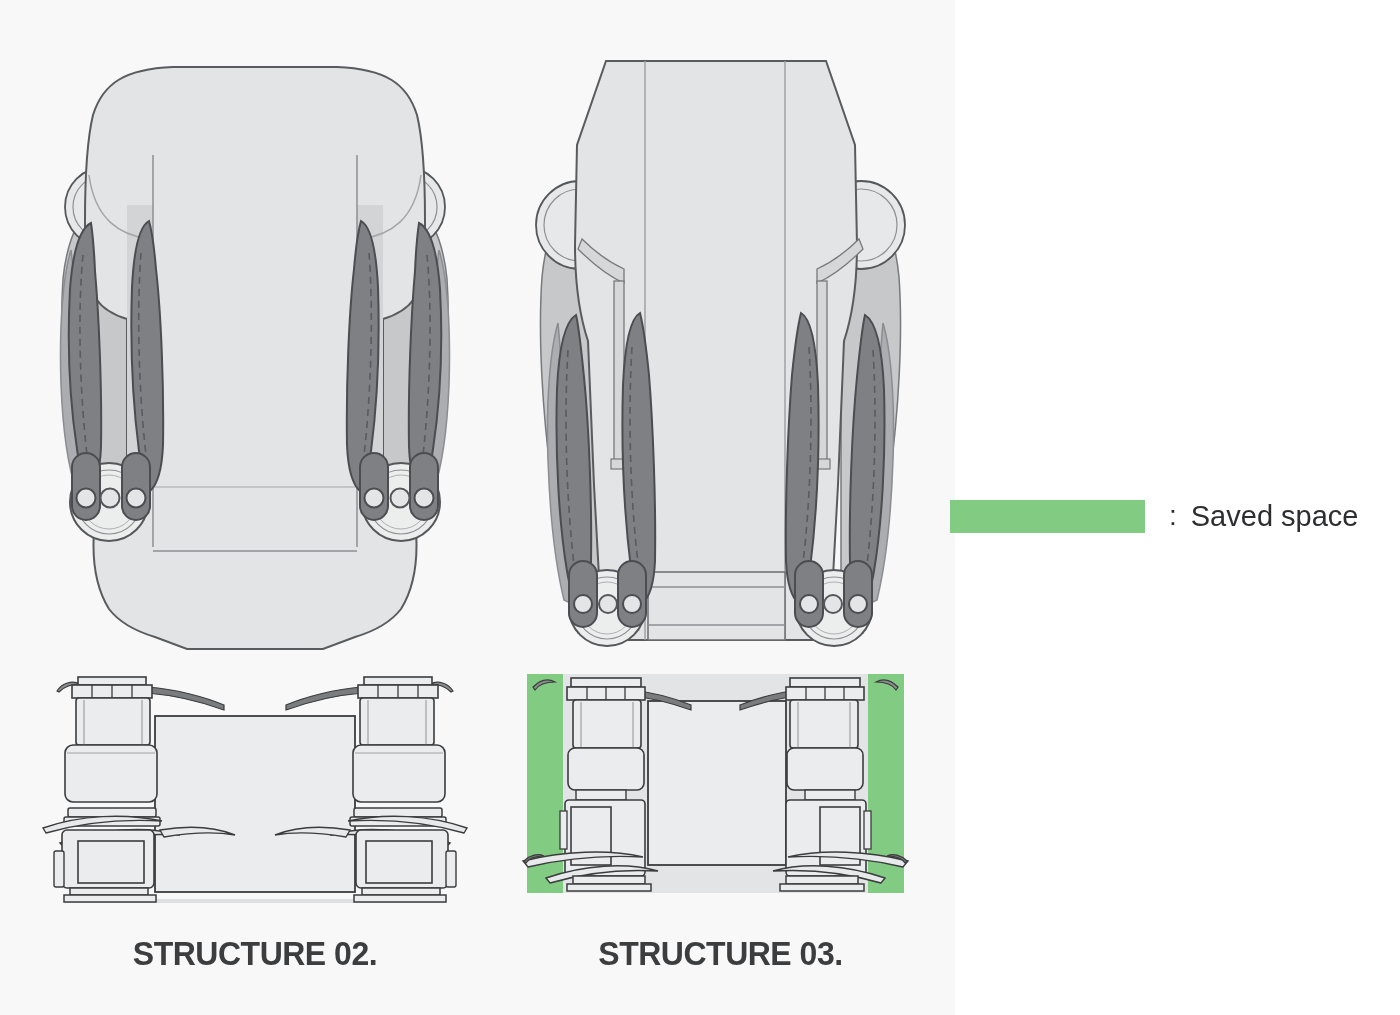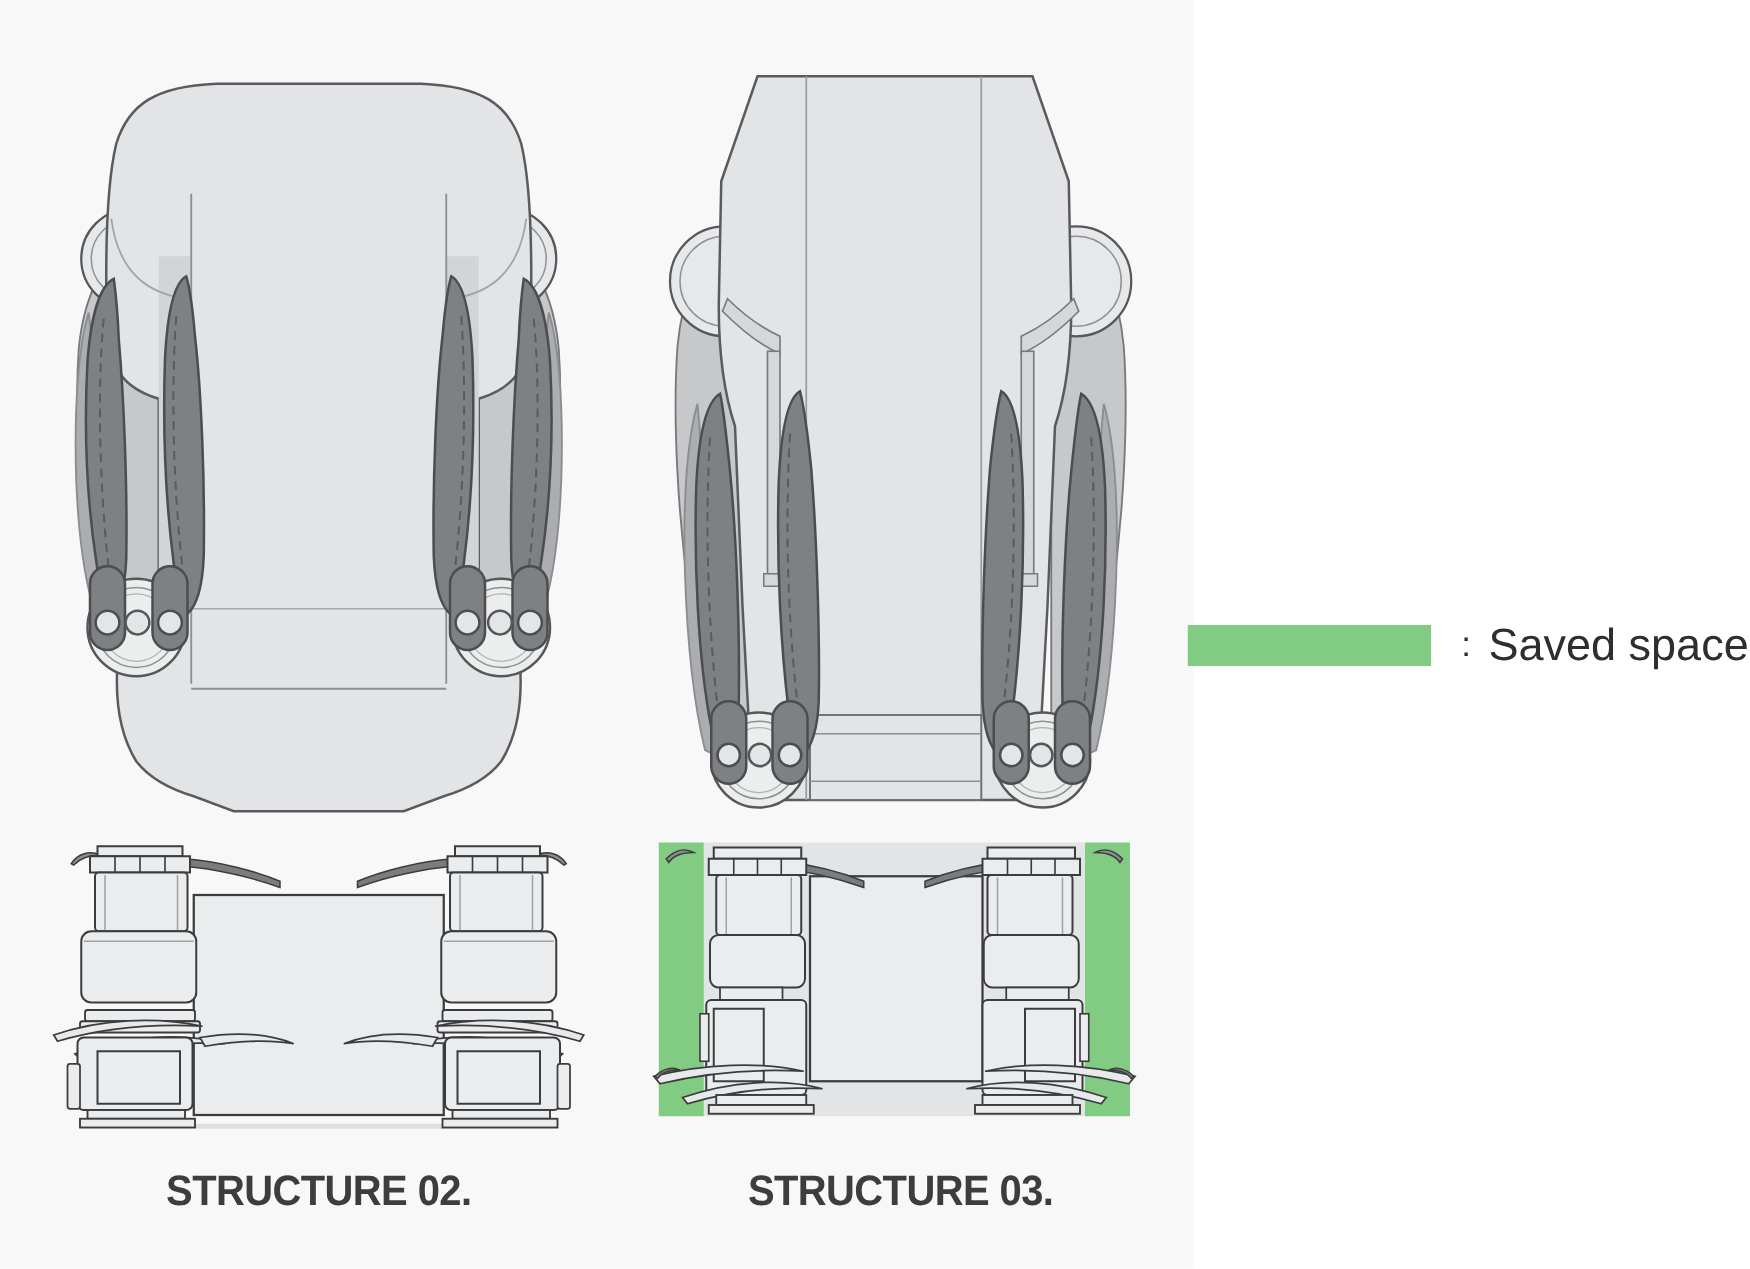--- a/index.html
+++ b/index.html
@@ -20,21 +20,21 @@
   }
   #legend{
     position:absolute;left:950px;top:497px;height:38px;
     display:flex;align-items:center;
   }
   #legend .swatch{width:195px;height:33px;}
   #legend .sep{
     margin-left:24px;font-size:28px;color:#2d2e30;
   }
   #legend .lab{
-    margin-left:14px;font-size:36px;color:#2d2e30;
+    margin-left:14px;font-size:29px;color:#2d2e30;
   }
 </style>
 </head>
 <body>
 
 <div id="stage">
   <div id="panel"></div>
 
   <div class="fig" style="left:45px;top:55px;">
     <svg width="420" height="600" viewBox="0 0 420 600">

